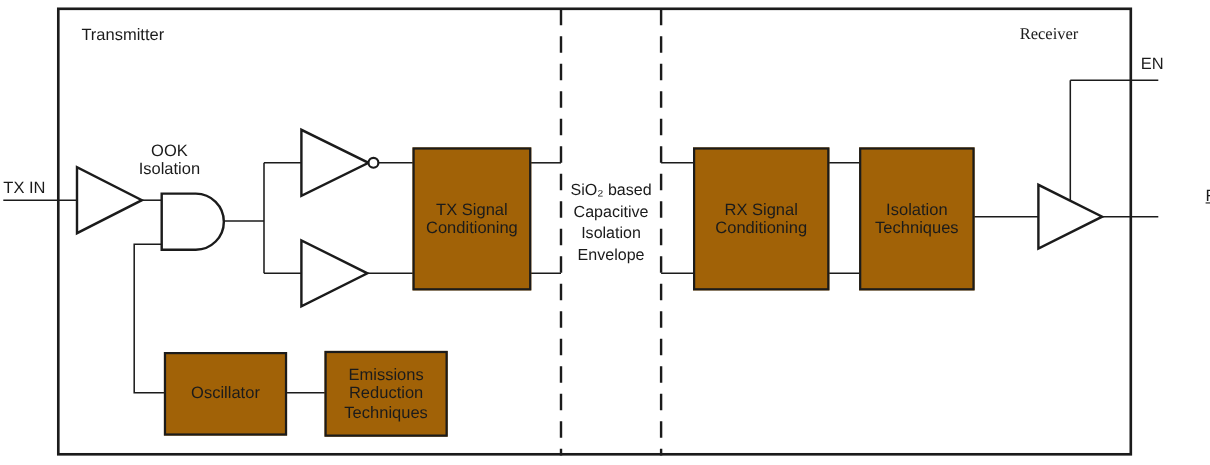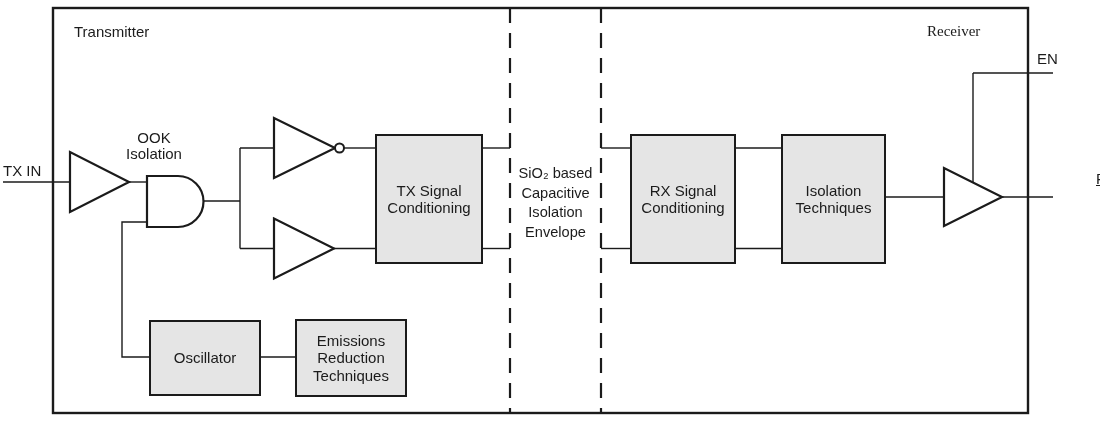--- a/index.html
+++ b/index.html
@@ -8,21 +8,21 @@
     font-family:"Liberation Sans","DejaVu Sans",sans-serif;
     color:#1b1b1b;overflow:hidden;
   }
   .stage svg{position:absolute;left:0;top:0;}
   .lbl{position:absolute;font-size:15px;line-height:16px;white-space:nowrap;}
   .stack{position:absolute;text-align:center;font-size:15px;}
   .stack .ln{white-space:nowrap;}
   .ook{line-height:15.5px;}
   .barrier-text{line-height:19.5px;font-size:14.6px;}
   .block{
-    position:absolute;box-sizing:border-box;border:2px solid #1b1b1b;background:#e5e5e5;
+    position:absolute;box-sizing:border-box;border:2px solid #1b1b1b;background:#a16207;
     display:flex;flex-direction:column;align-items:center;justify-content:center;
     text-align:center;font-size:15px;line-height:17.5px;
   }
   .block .ln{white-space:nowrap;}
 </style>
 </head>
 <body>
 
 <div class="stage">
 
@@ -66,21 +66,21 @@
 
       <rect x="53" y="8" width="975" height="405" stroke-width="2.4"></rect>
     </g>
   </svg>
 
   <div class="block" style="left:375px;top:134px;width:108px;height:130px;">
     <div class="ln">TX Signal</div>
     <div class="ln">Conditioning</div>
   </div>
 
-  <div class="block" style="left:630px;top:134px;width:106px;height:130px;">
+  <div class="block" style="left:630px;top:134px;width:124px;height:130px;">
     <div class="ln">RX Signal</div>
     <div class="ln">Conditioning</div>
   </div>
 
   <div class="block" style="left:781px;top:134px;width:105px;height:130px;">
     <div class="ln">Isolation</div>
     <div class="ln">Techniques</div>
   </div>
 
   <div class="block" style="left:149px;top:320px;width:112px;height:76px;">

